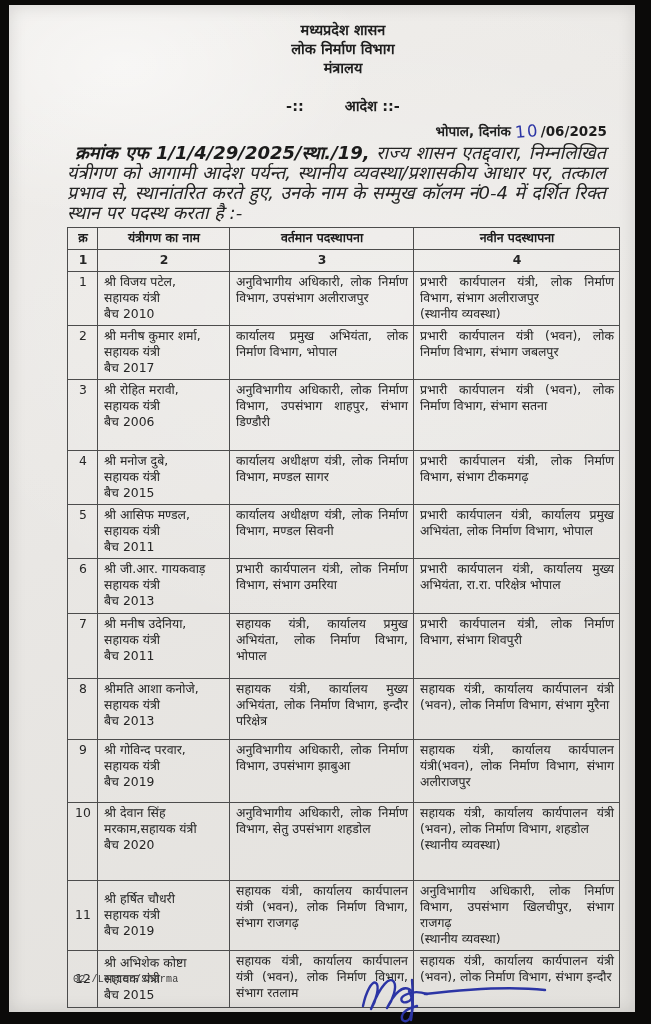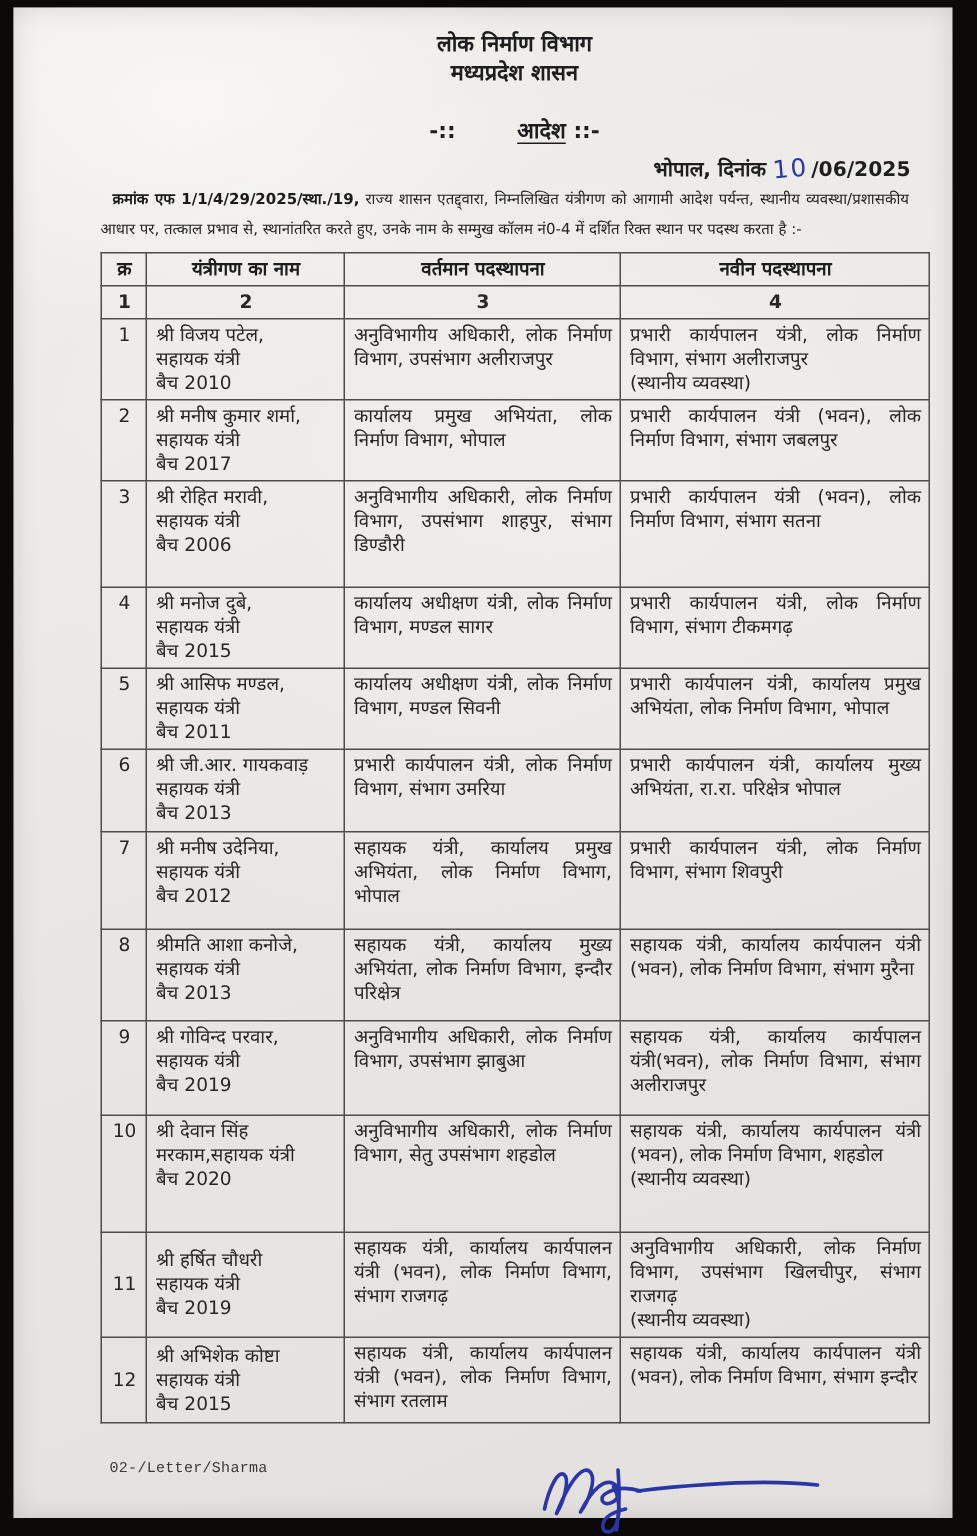--- a/index.html
+++ b/index.html
@@ -11,27 +11,27 @@
     position:absolute;left:9px;top:5px;width:626px;height:1007px;
     background:
       radial-gradient(420px 260px at 18% 6%, rgba(255,255,255,.55), rgba(255,255,255,0) 60%),
       radial-gradient(700px 500px at 60% 30%, rgba(255,255,255,.25), rgba(255,255,255,0) 70%),
       linear-gradient(158deg,#efedea 0%, #e9e7e4 45%, #e3e1dd 100%);
     box-shadow:inset 0 0 18px rgba(0,0,0,.12);
   }
   .content{position:absolute;left:58px;top:16px;width:552px;color:#242424;}
   .doc-header{text-align:center;font-weight:bold;font-size:14.5px;line-height:19px;color:#1e1e1e;}
   .order-title{text-align:center;font-weight:bold;font-size:14.5px;margin-top:17px;color:#1e1e1e;}
-  .order-title .u{text-decoration:underline;text-underline-offset:3px;margin-left:36px;}
+  .order-title .u{text-underline-offset:3px;margin-left:36px;}
   .date-line{text-align:right;font-weight:bold;font-size:13.5px;margin-top:6px;padding-right:12px;color:#1e1e1e;}
   .hand{
     color:#2c35a5;font-weight:400;font-size:16.5px;display:inline-block;
     transform:rotate(-5deg) translateY(1px);letter-spacing:1.5px;margin:0 2px 0 4px;
   }
-  .para{font-size:10px;line-height:20px;text-align:justify;margin:3px 13px 0 0;text-indent:8px;color:#232323;}
+  .para{font-size:18px;line-height:20px;text-align:justify;margin:3px 13px 0 0;text-indent:8px;color:#232323;font-style:italic;}
   .para b{color:#1b1b1b;}
   table{border-collapse:collapse;width:552px;margin-top:4px;table-layout:fixed;}
   col.c1{width:30px}col.c2{width:132px}col.c3{width:184px}col.c4{width:206px}
   td{
     border:1px solid #4c4c4c;font-size:12.4px;line-height:16px;
     padding:2px 5px 3px 6px;vertical-align:top;text-align:justify;
     white-space:pre-line;color:#262626;
   }
   tr.th td{font-weight:bold;text-align:center;white-space:normal;vertical-align:middle;color:#1d1d1d;}
   tr.tn td{font-weight:bold;text-align:center;white-space:normal;}
@@ -55,22 +55,23 @@
   .ref{position:absolute;left:64px;top:969px;font-size:10px;color:#3a3a3a;letter-spacing:.2px;font-family:Liberation Mono, monospace;}
   .sig{position:absolute;left:340px;top:963px;}
 </style>
 </head>
 <body>
 
 <div class="paper">
   <div class="content">
 
     <div class="doc-header">
+      <div>मध्यप्रदेश शासन</div>
       <div>लोक निर्माण विभाग</div>
-      <div>मध्यप्रदेश शासन</div>
+      <div>मंत्रालय</div>
     </div>
 
     <div class="order-title">
       <span>-::</span>
       <span class="u">आदेश</span>
       <span>::-</span>
     </div>
 
     <div class="date-line">
       <span>भोपाल, दिनांक</span><span class="hand">10</span><span>/06/2025</span>
@@ -144,21 +145,21 @@
             <td>श्री जी.आर. गायकवाड़
 सहायक यंत्री
 बैच 2013</td>
             <td>प्रभारी कार्यपालन यंत्री, लोक निर्माण विभाग, संभाग उमरिया</td>
             <td>प्रभारी कार्यपालन यंत्री, कार्यालय मुख्य अभियंता, रा.रा. परिक्षेत्र भोपाल</td>
           </tr>
       <tr>
             <td class="sr">7</td>
             <td>श्री मनीष उदेनिया,
 सहायक यंत्री
-बैच 2012</td>
+बैच 2011</td>
             <td>सहायक यंत्री, कार्यालय प्रमुख अभियंता, लोक निर्माण विभाग, भोपाल</td>
             <td>प्रभारी कार्यपालन यंत्री, लोक निर्माण विभाग, संभाग शिवपुरी</td>
           </tr>
       <tr>
             <td class="sr">8</td>
             <td>श्रीमति आशा कनोजे,
 सहायक यंत्री
 बैच 2013</td>
             <td>सहायक यंत्री, कार्यालय मुख्य अभियंता, लोक निर्माण विभाग, इन्दौर परिक्षेत्र</td>
             <td>सहायक यंत्री, कार्यालय कार्यपालन यंत्री (भवन), लोक निर्माण विभाग, संभाग मुरैना</td>

